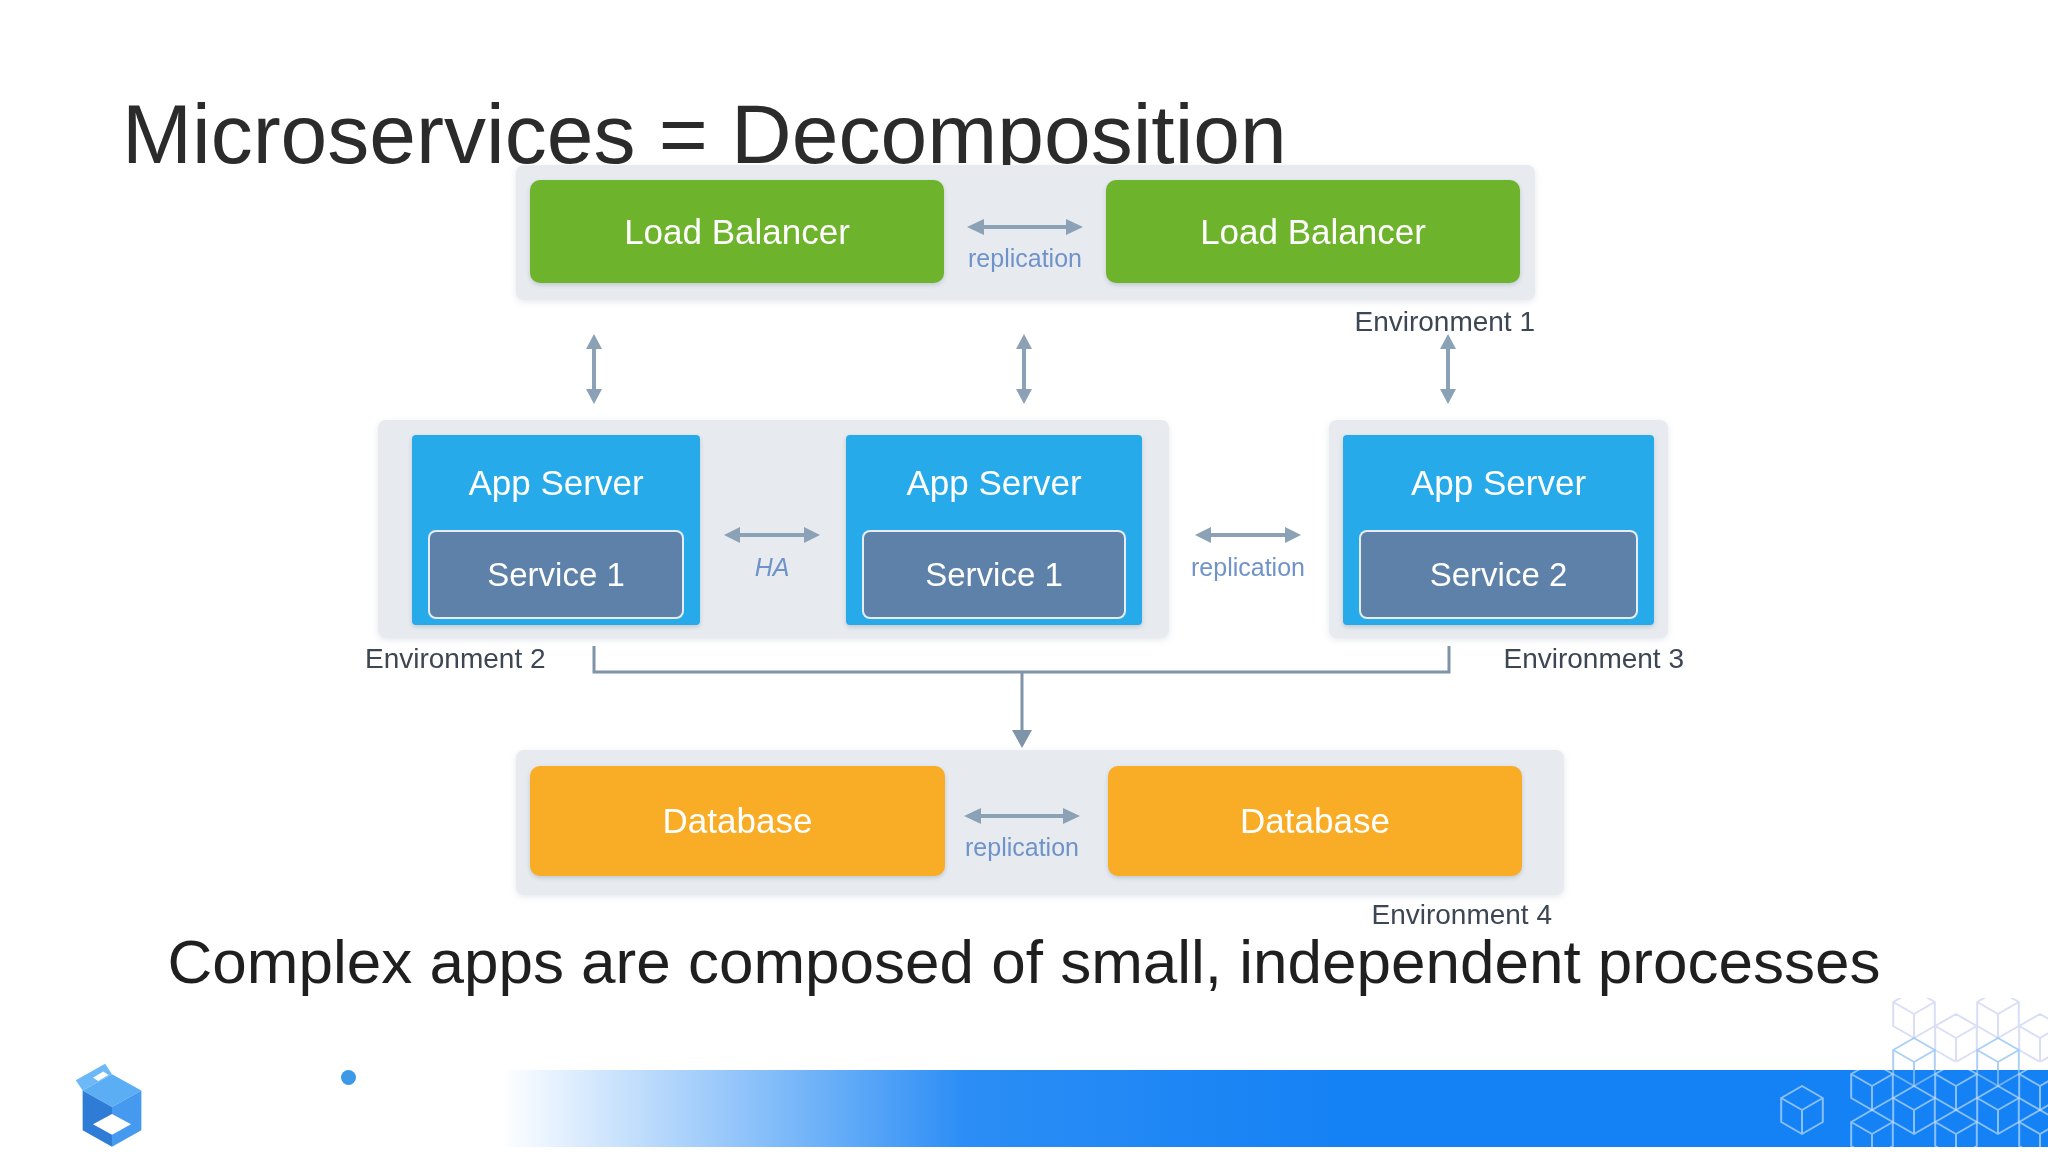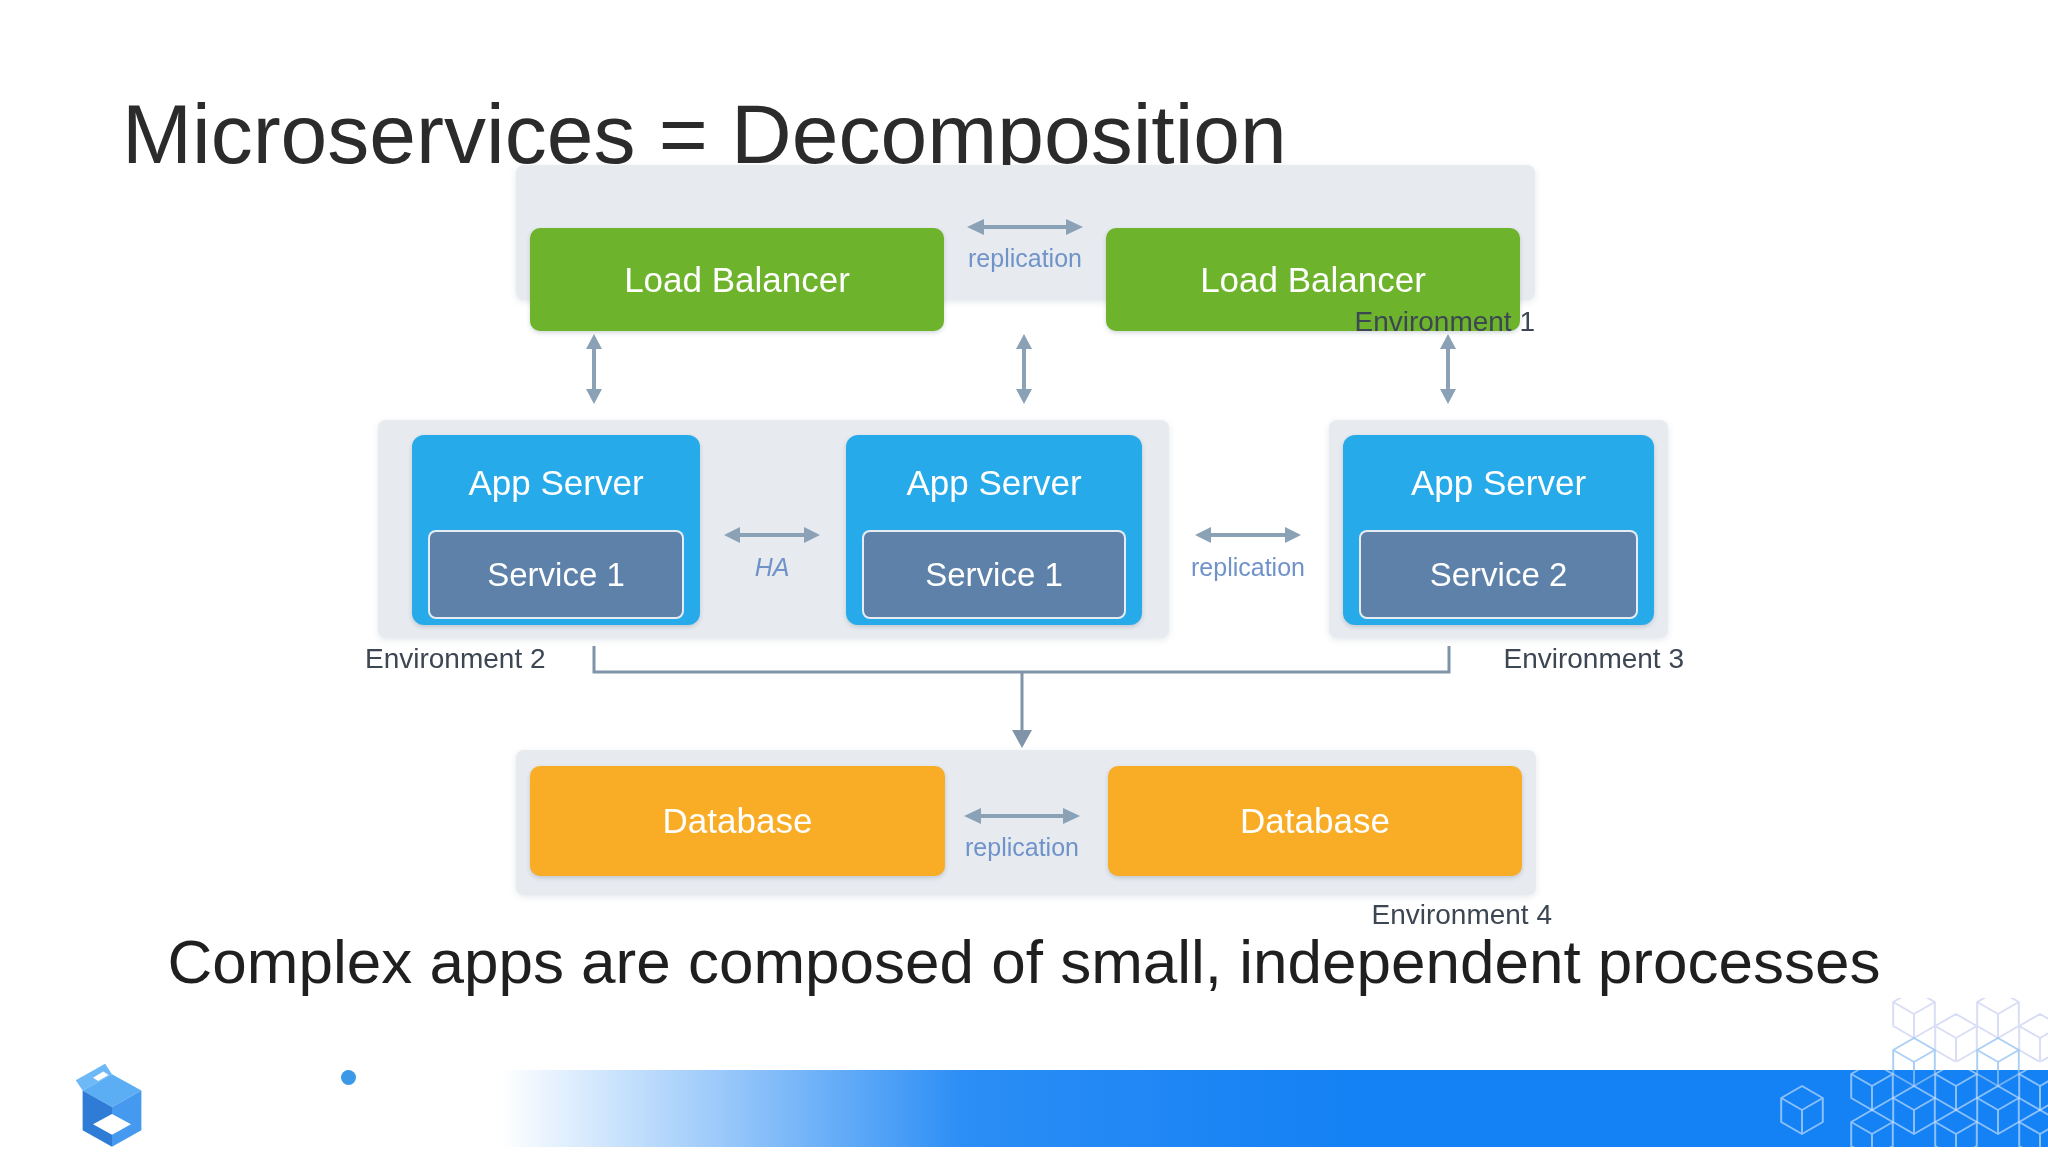--- a/index.html
+++ b/index.html
@@ -5,31 +5,31 @@
   html,body{margin:0;padding:0;}
   body{width:2048px;height:1152px;background:#fff;font-family:"Liberation Sans","DejaVu Sans",sans-serif;}
   .slide{position:relative;width:2048px;height:1152px;overflow:hidden;background:#fff;}
 
   .title{position:absolute;left:122px;top:36px;font-size:84px;line-height:1;color:var(--title-text,#2b2b2b);letter-spacing:0;font-weight:400;white-space:nowrap;}
 
   .container{position:absolute;background:var(--container-gray,#e7ebf0);border-radius:8px;box-shadow:0 2px 6px rgba(110,130,150,.18);}
   .lb-row{left:516px;top:165px;width:1019px;height:135px;}
   .env2-box{left:378px;top:420px;width:791px;height:218px;}
   .env3-box{left:1329px;top:420px;width:339px;height:218px;}
-  .db-row{left:516px;top:750px;width:1020px;height:145px;}
+  .db-row{left:516px;top:750px;width:1020px;height:145px;padding-left:28px;}
 
   .node{position:absolute;display:flex;align-items:center;justify-content:center;color:#fff;font-size:35px;border-radius:10px;box-shadow:0 2px 4px rgba(60,80,100,.22);white-space:nowrap;}
-  .green{background:var(--green,#6eb32c);margin-top:48px;}
+  .green{background:var(--green,#6eb32c);}
   .orange{background:var(--db-orange,#f9ad27);}
   .lb-left{left:14px;top:15px;width:414px;height:103px;}
   .lb-right{left:590px;top:15px;width:414px;height:103px;}
   .db-left{left:14px;top:16px;width:415px;height:110px;}
   .db-right{left:592px;top:16px;width:414px;height:110px;}
 
-  .appbox{position:absolute;background:var(--app-blue,#27aae9);border-radius:12px;box-shadow:0 2px 4px rgba(60,80,100,.22);}
+  .appbox{position:absolute;background:var(--app-blue,#27aae9);border-radius:4px;box-shadow:0 2px 4px rgba(60,80,100,.22);}
   .app1{left:34px;top:15px;width:288px;height:190px;}
   .app2{left:468px;top:15px;width:296px;height:190px;}
   .app3{left:14px;top:15px;width:311px;height:190px;}
   .app-title{position:absolute;left:0;right:0;top:0;height:95px;display:flex;align-items:center;justify-content:center;color:#fff;font-size:35px;white-space:nowrap;}
   .service{position:absolute;left:16px;right:16px;top:95px;height:85px;background:var(--service-slate,#5d81a8);border:2px solid rgba(255,255,255,.85);border-radius:8px;display:flex;align-items:center;justify-content:center;color:#fff;font-size:33px;white-space:nowrap;}
 
   .hlink{position:absolute;text-align:center;}
   .link-label{position:absolute;left:50%;transform:translateX(-50%);color:var(--link-text,#6f93c9);font-size:25px;white-space:nowrap;}
   .harrow{display:block;}
 

